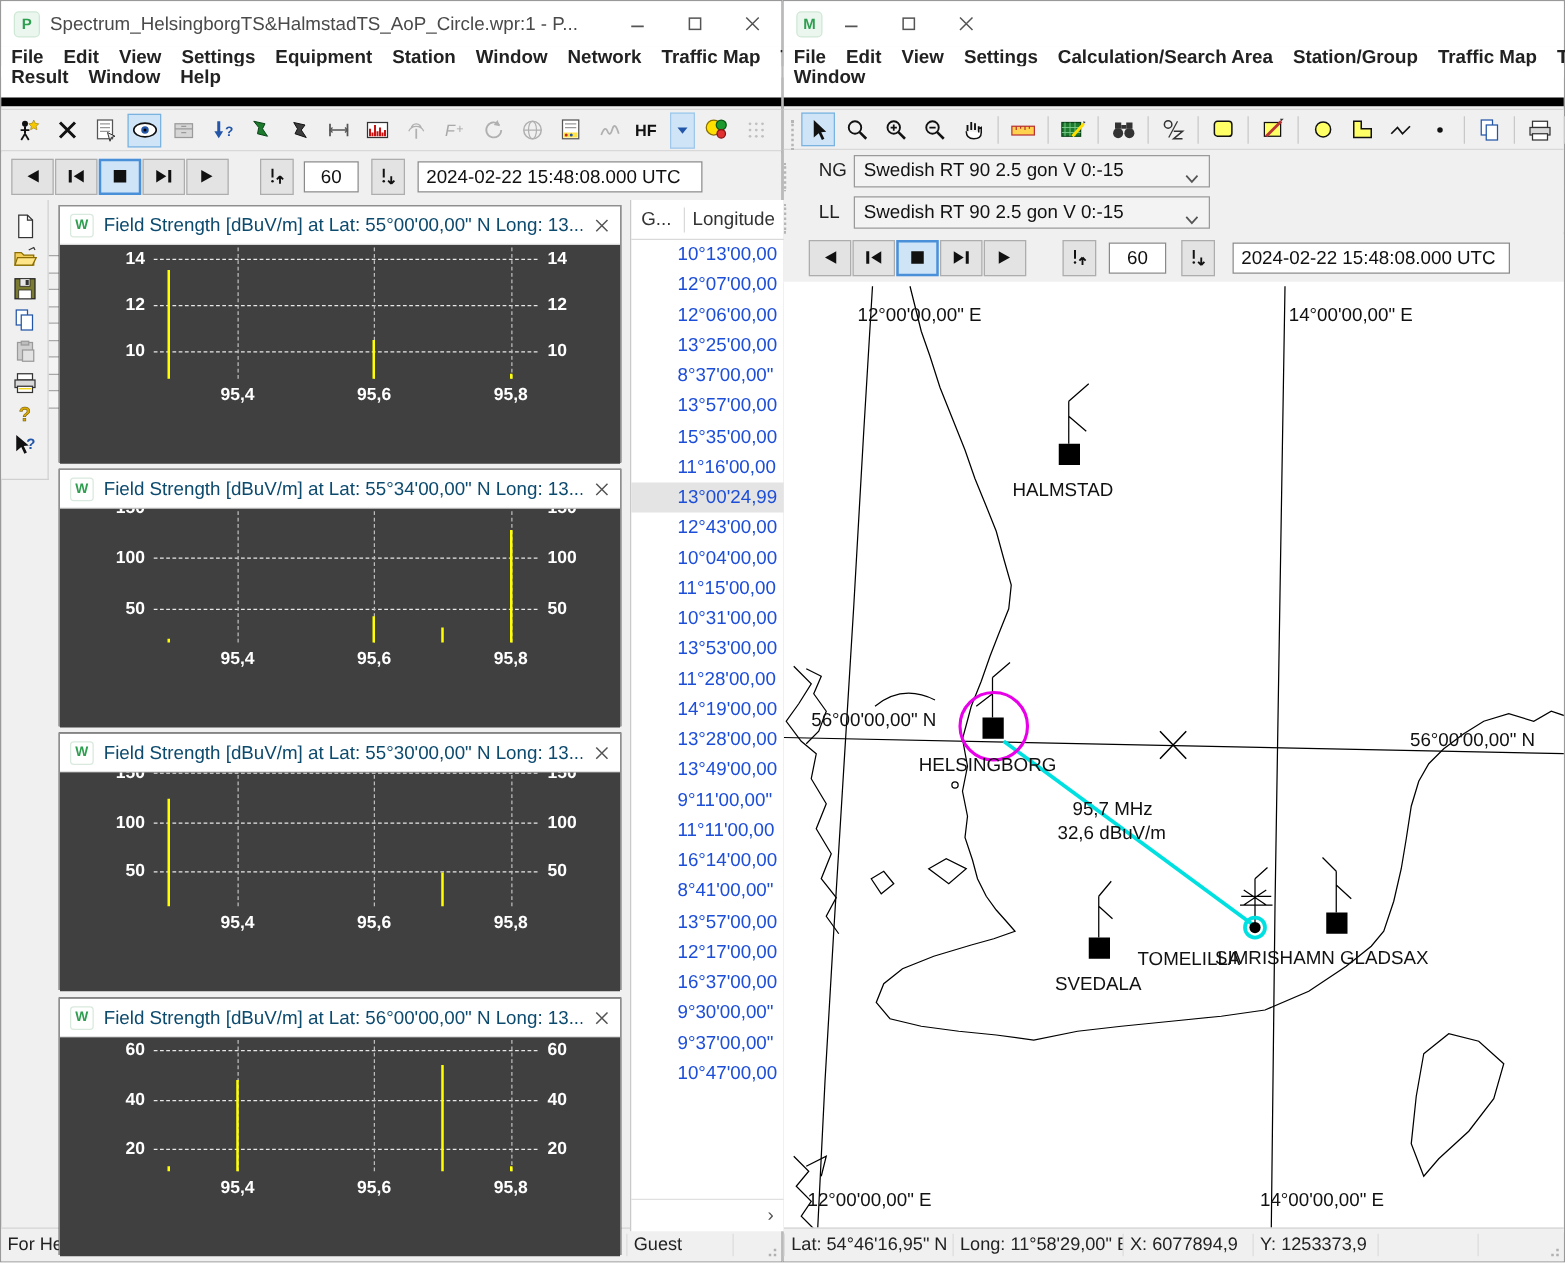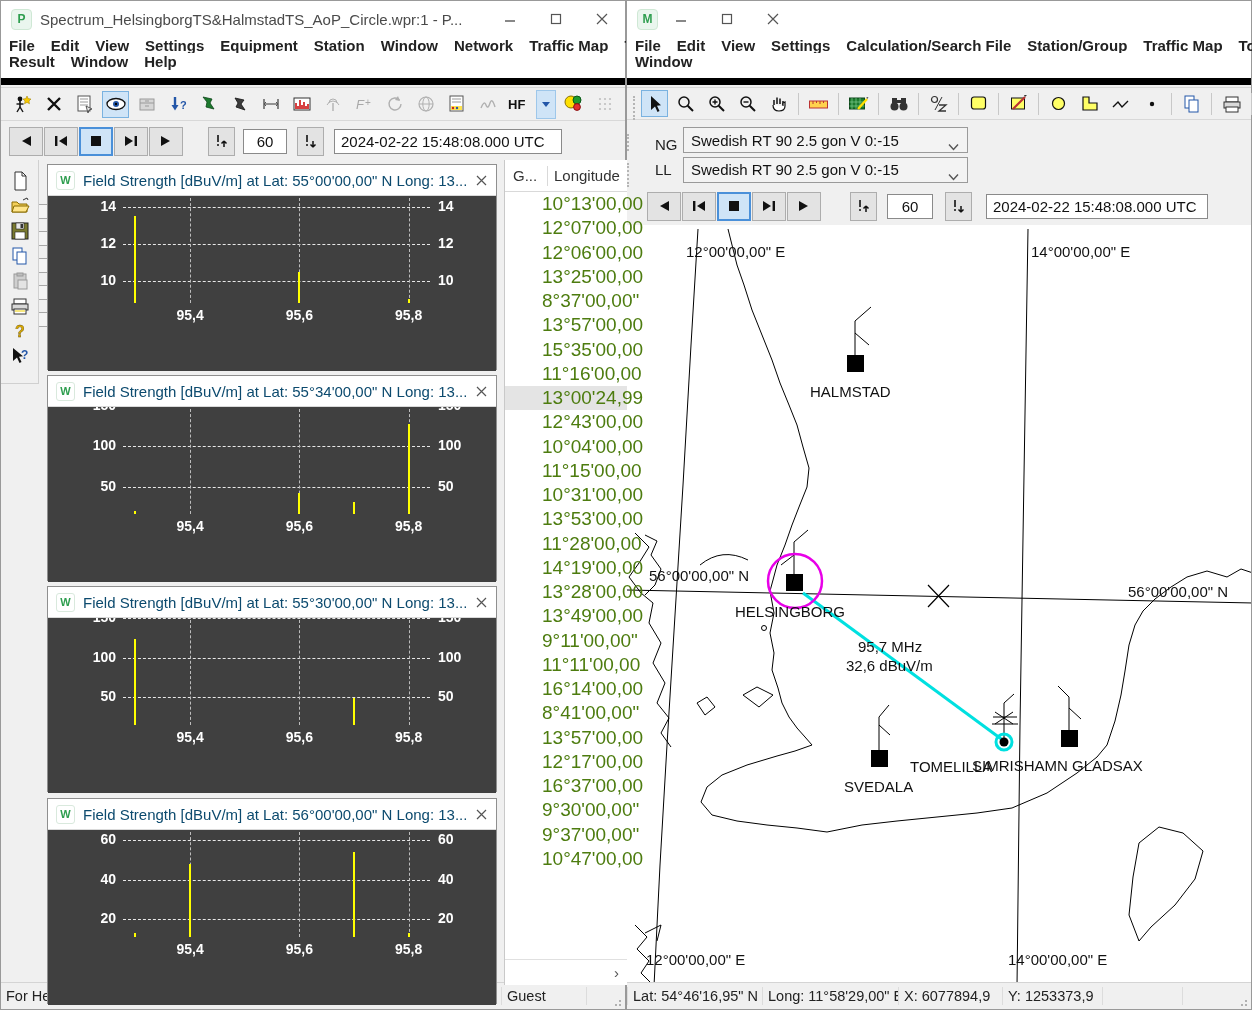--- a/index.html
+++ b/index.html
@@ -45,21 +45,21 @@
   .vgrid{position:absolute;width:0;border-left:1px dashed #bdbdbd;}
   .ylab{position:absolute;width:30px;font-size:14px;font-weight:bold;color:#fff;text-align:right;}
   .ylab.rt{text-align:left;}
   .xlab{position:absolute;width:44px;font-size:14px;font-weight:bold;color:#fff;text-align:center;}
   .spike{position:absolute;width:2px;background:#ffff00;}
   
   .lonpanel{position:absolute;left:503px;top:159px;width:122px;height:825px;background:#fff;border-left:1px solid #c9c9c9;z-index:4;}
   .lonhead{height:31px;border-bottom:1px solid #d9d9d9;display:flex;align-items:center;font-size:15px;color:#333;}
   .lonhead .c1{width:34px;padding-left:8px;border-right:1px solid #d9d9d9;height:20px;line-height:20px;}
   .lonhead .c2{padding-left:6px;}
-  .lonrow{height:24.25px;line-height:24.25px;font-size:19px;color:#4d7c0f;padding-left:37px;white-space:nowrap;}
+  .lonrow{height:24.25px;line-height:24.25px;font-size:15px;color:#1d4ed8;padding-left:37px;white-space:nowrap;}
   .lonrow.sel{background:#e4e4e4;}
   .morerow{position:absolute;left:0;right:0;bottom:0;height:26px;border-top:1px solid #e0e0e0;display:flex;align-items:center;justify-content:flex-end;color:#555;font-size:15px;padding-right:8px;box-sizing:border-box;}
   
   .statusbar{position:absolute;left:0;right:0;bottom:0;height:26px;background:#f0f0f0;border-top:1px solid #d4d4d4;display:flex;align-items:center;font-size:14.5px;color:#222;z-index:2;}
   .scell{height:18px;line-height:18px;padding:0 5px;border-right:1px solid #dcdcdc;white-space:nowrap;overflow:hidden;box-sizing:border-box;}
   .grip{position:absolute;right:2px;bottom:2px;width:12px;height:12px;}
   
   .maparea{position:absolute;left:0;right:0;top:224px;height:761px;background:#fff;overflow:hidden;}
   .frag{position:absolute;left:38px;width:9px;height:13px;background:#f4f4f4;border:1px solid #a8a8a8;border-left:none;z-index:3;}
   svg text{font-family:"Liberation Sans",sans-serif;}
@@ -577,21 +577,21 @@
           <svg width="12" height="12">
             <path d="M1,1 L11,11 M11,1 L1,11" stroke="#555" stroke-width="1.2"></path>
           </svg>
         </div>
     </div>
     <div class="menubar r1">
         <span class="mi">File</span>
         <span class="mi">Edit</span>
         <span class="mi">View</span>
         <span class="mi">Settings</span>
-        <span class="mi">Calculation/Search File</span>
+        <span class="mi">Calculation/Search Area</span>
         <span class="mi">Station/Group</span>
         <span class="mi">Traffic Map</span>
         <span class="mi">Tools</span>
       </div>
     <div class="menubar r2">
         <span class="mi">Window</span>
       </div>
 
     <div class="toolbar" style="height:33px;">
       <div class="gripdots" style="top:4px;height:24px;position:relative;left:0;margin-right:4px;"></div>
@@ -707,21 +707,21 @@
           <svg width="20" height="18">
             <rect x="4" y="2" width="12" height="5" fill="#fff" stroke="#333"></rect>
             <rect x="2" y="7" width="16" height="6" fill="#d9d9d9" stroke="#333"></rect>
             <rect x="4" y="12" width="12" height="5" fill="#fff" stroke="#333"></rect>
           </svg>
         </span>
       <span class="sep"></span>
 
     </div>
 
-    <div class="ddrow" style="top:119px;align-items:flex-end;">
+    <div class="ddrow" style="top:119px;">
       <div class="gripdots" style="top:5px;height:24px;position:relative;left:0;margin-right:2px;"></div>
       <div class="ddlabel">NG</div>
       <div class="dropdown">
         <span>Swedish RT 90 2.5 gon V 0:-15</span>
         <span class="chev"><svg width="11" height="8">
               <path d="M1,1.5 L5.5,6.5 L10,1.5" fill="none" stroke="#555" stroke-width="1.4"></path>
             </svg></span>
       </div>
     </div>
     <div class="ddrow" style="top:152px;">

